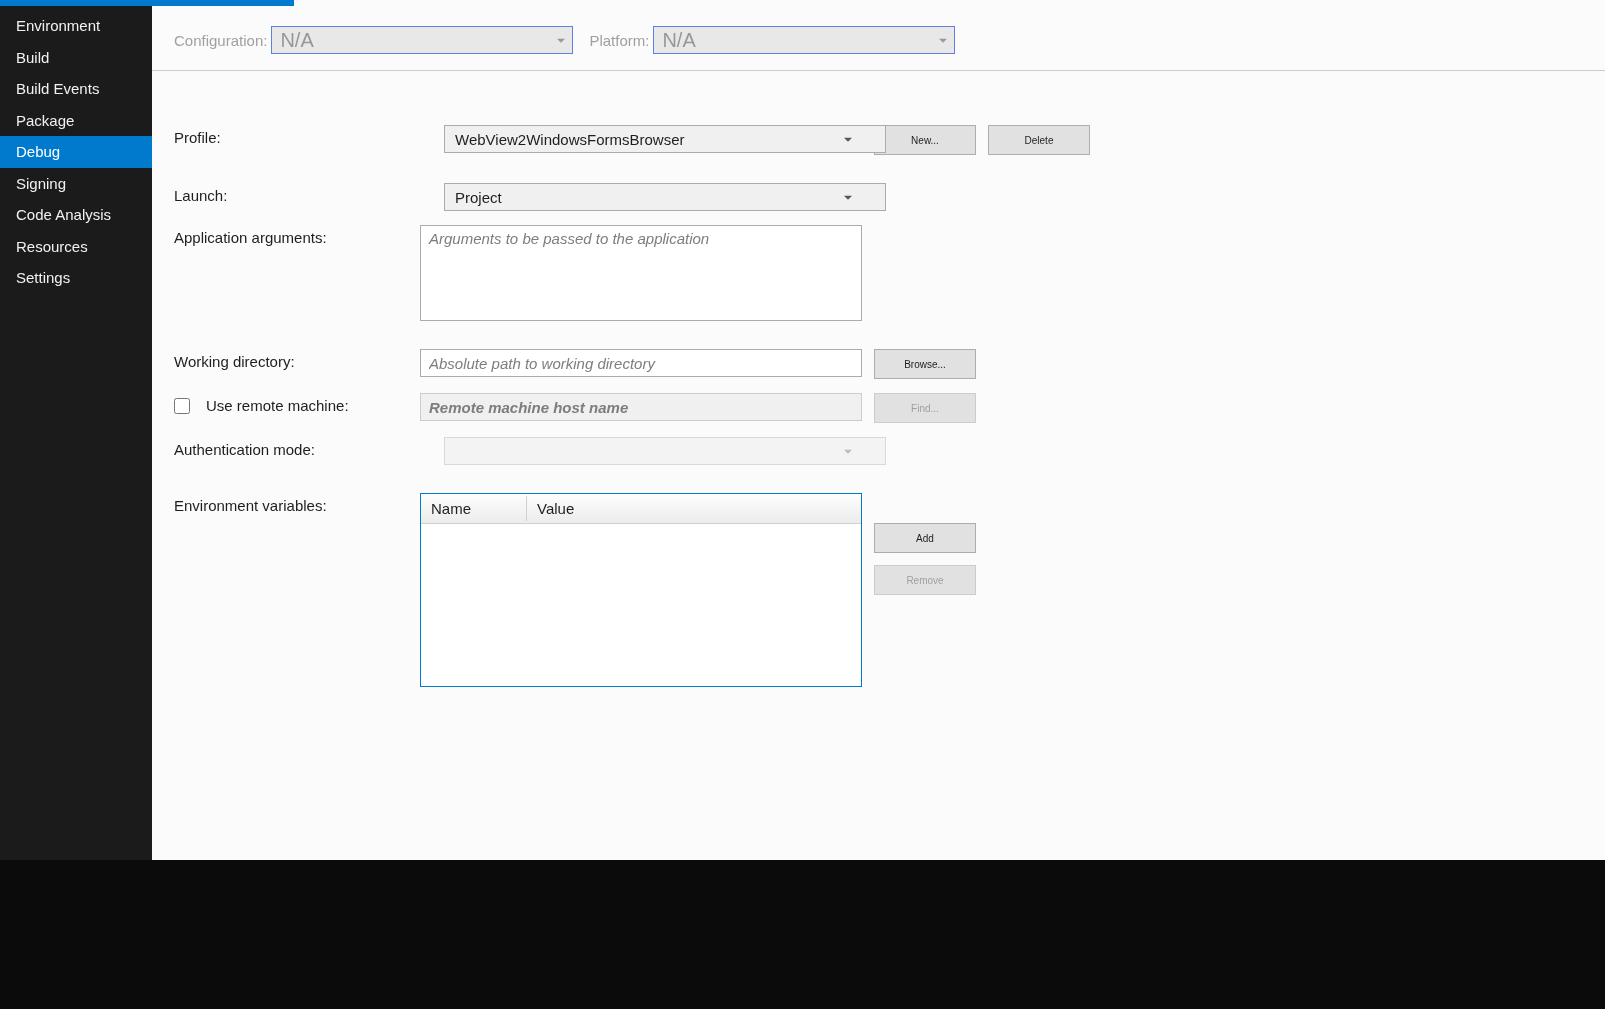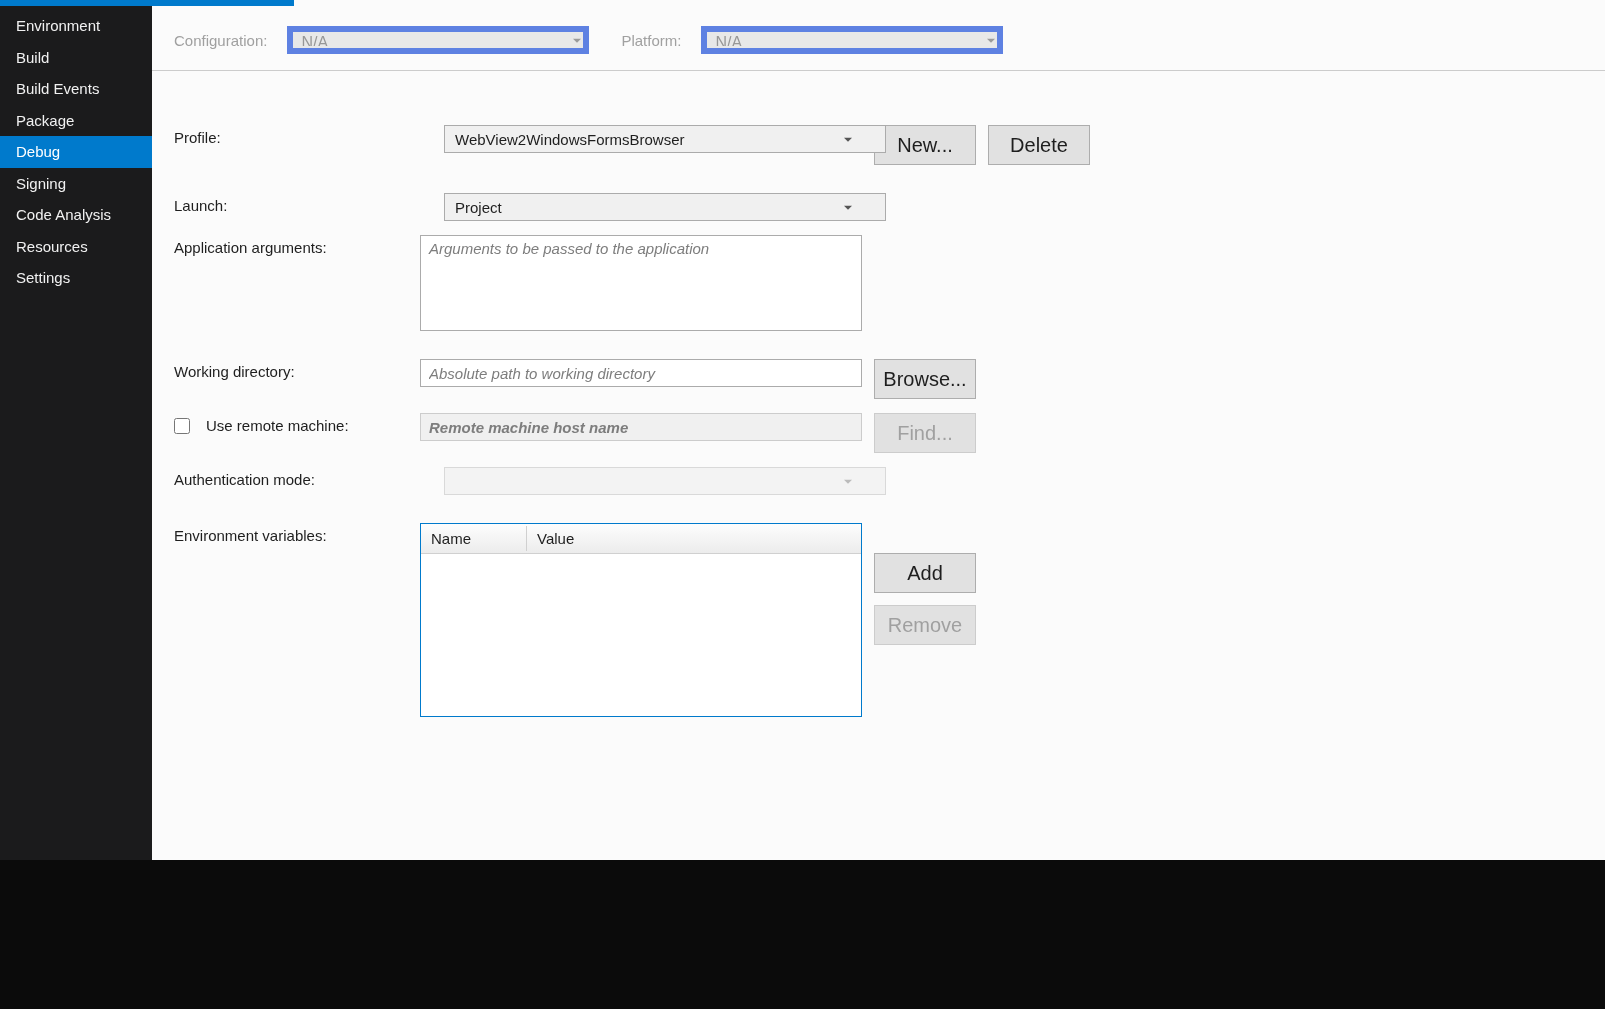--- a/index.html
+++ b/index.html
@@ -64,33 +64,33 @@
       flex: 1;
       background: #fbfbfb;
       height: 860px;
       overflow: hidden;
       position: relative;
     }
     .config-bar {
       display: flex;
       align-items: center;
       padding: 26px 22px 16px 22px;
-      gap: 16px;
+      gap: 0;
       border-bottom: 1px solid #cccccc;
     }
     .config-label {
       color: #a0a0a0;
       font-size: 15px;
       margin-right: 4px;
     }
     .config-select {
       background: #e1e1e1;
-      border: 6px solid #1d4ed8;
+      border: 1px solid #1d4ed8;
       color: #6e6e6e;
-      font-size: 16px;
+      font-size: 20px;
       height: 28px;
       padding: 2px 8px;
       appearance: none;
       position: relative;
     }
     .config-select-wrap {
       position: relative;
     }
     .config-select-wrap::after {
       content: "";
@@ -159,24 +159,24 @@
     .dropdown.disabled {
       background: #f0f0f0;
       color: #a0a0a0;
       border-color: #cccccc;
     }
     .dropdown-wrap.disabled::after {
       border-top-color: #bbb;
     }
     .btn {
       width: 102px;
-      height: 40px;
+      height: 30px;
       background: #e1e1e1;
       border: 1px solid #adadad;
-      font-size: 20px;
+      font-size: 10px;
       color: #1e1e1e;
       cursor: pointer;
       display: inline-flex;
       align-items: center;
       justify-content: center;
     }
     .btn.disabled {
       color: #a0a0a0;
       border-color: #cccccc;
       cursor: default;

